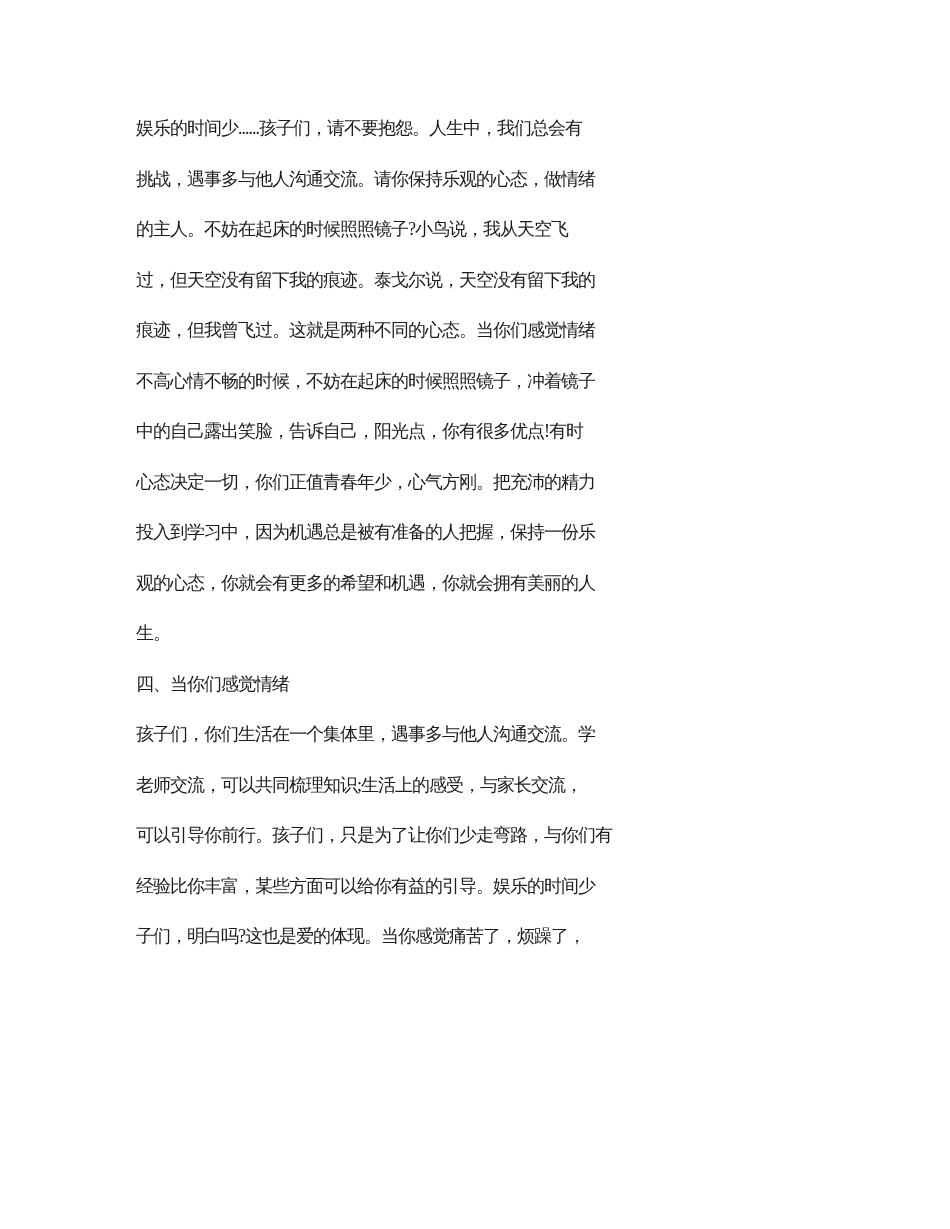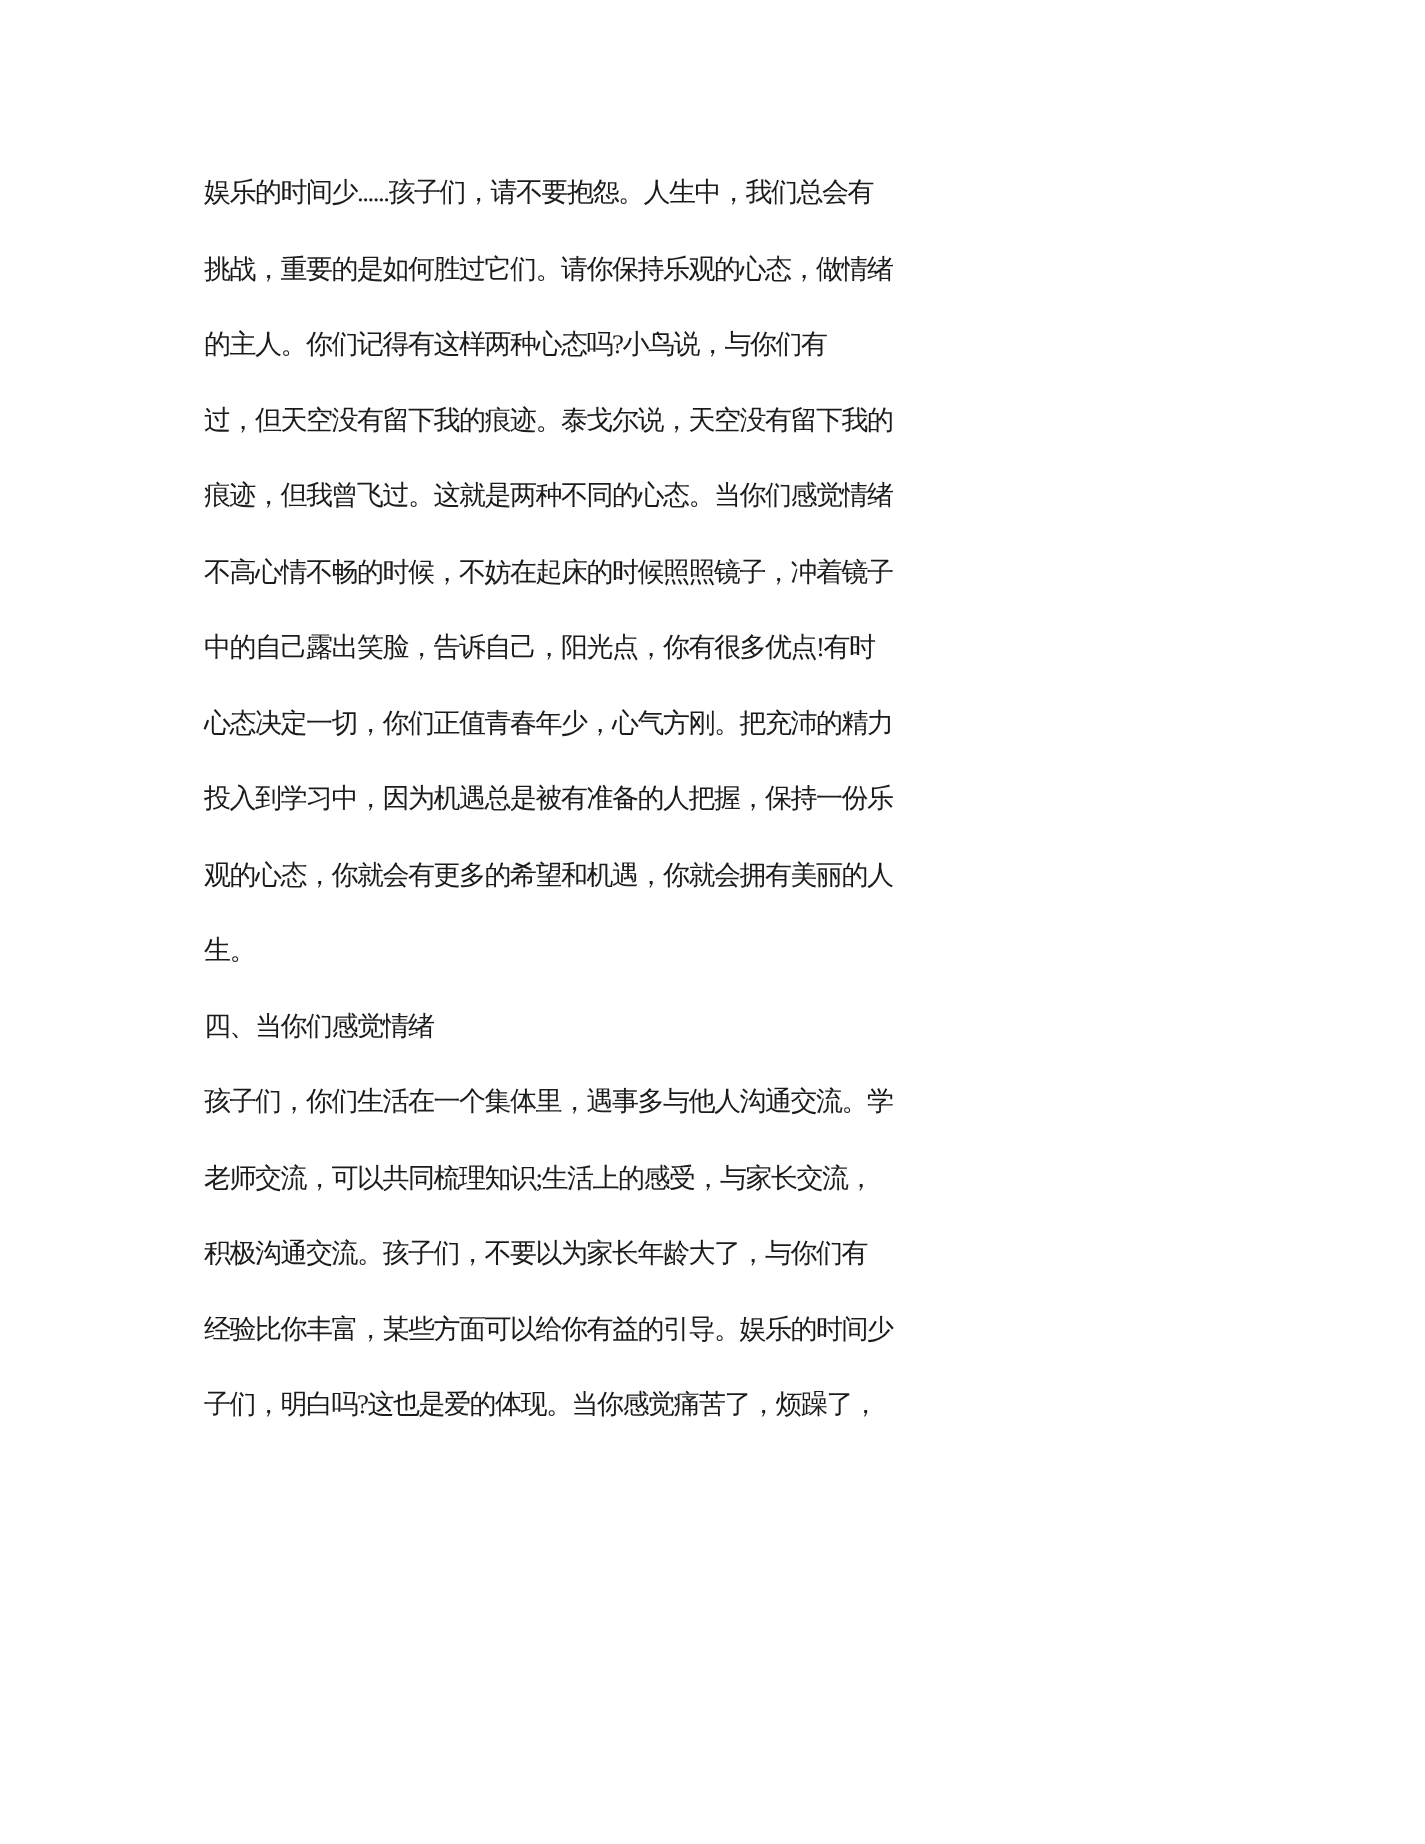--- a/index.html
+++ b/index.html
@@ -39,33 +39,33 @@
     text-align: left;
   }
 </style>
 </head>
 <body>
 
 <div class="doc-page">
   <div class="doc-body">
 
     <span class="text-line">娱乐的时间少......孩子们，请不要抱怨。人生中，我们总会有</span>
-    <span class="text-line">挑战，重要的是如何胜过它们。请你保持乐观的心态，做情绪</span>
-    <span class="text-line">的主人。你们记得有这样两种心态吗?小鸟说，与你们有</span>
+    <span class="text-line">挑战，遇事多与他人沟通交流。请你保持乐观的心态，做情绪</span>
+    <span class="text-line">的主人。不妨在起床的时候照照镜子?小鸟说，我从天空飞</span>
     <span class="text-line">过，但天空没有留下我的痕迹。泰戈尔说，天空没有留下我的</span>
     <span class="text-line">痕迹，但我曾飞过。这就是两种不同的心态。当你们感觉情绪</span>
     <span class="text-line">不高心情不畅的时候，不妨在起床的时候照照镜子，冲着镜子</span>
     <span class="text-line">中的自己露出笑脸，告诉自己，阳光点，你有很多优点!有时</span>
     <span class="text-line">心态决定一切，你们正值青春年少，心气方刚。把充沛的精力</span>
     <span class="text-line">投入到学习中，因为机遇总是被有准备的人把握，保持一份乐</span>
     <span class="text-line">观的心态，你就会有更多的希望和机遇，你就会拥有美丽的人</span>
     <span class="text-line">生。</span>
 
     <span class="text-line">四、当你们感觉情绪</span>
 
     <span class="text-line">孩子们，你们生活在一个集体里，遇事多与他人沟通交流。学</span>
     <span class="text-line">老师交流，可以共同梳理知识;生活上的感受，与家长交流，</span>
-    <span class="text-line">积极沟通交流。孩子们，不要以为家长年龄大了，与你们有</span>
+    <span class="text-line">可以引导你前行。孩子们，只是为了让你们少走弯路，与你们有</span>
     <span class="text-line">经验比你丰富，某些方面可以给你有益的引导。娱乐的时间少</span>
     <span class="text-line">子们，明白吗?这也是爱的体现。当你感觉痛苦了，烦躁了，</span>
 
   </div>
 </div>
 
 </body></html>

